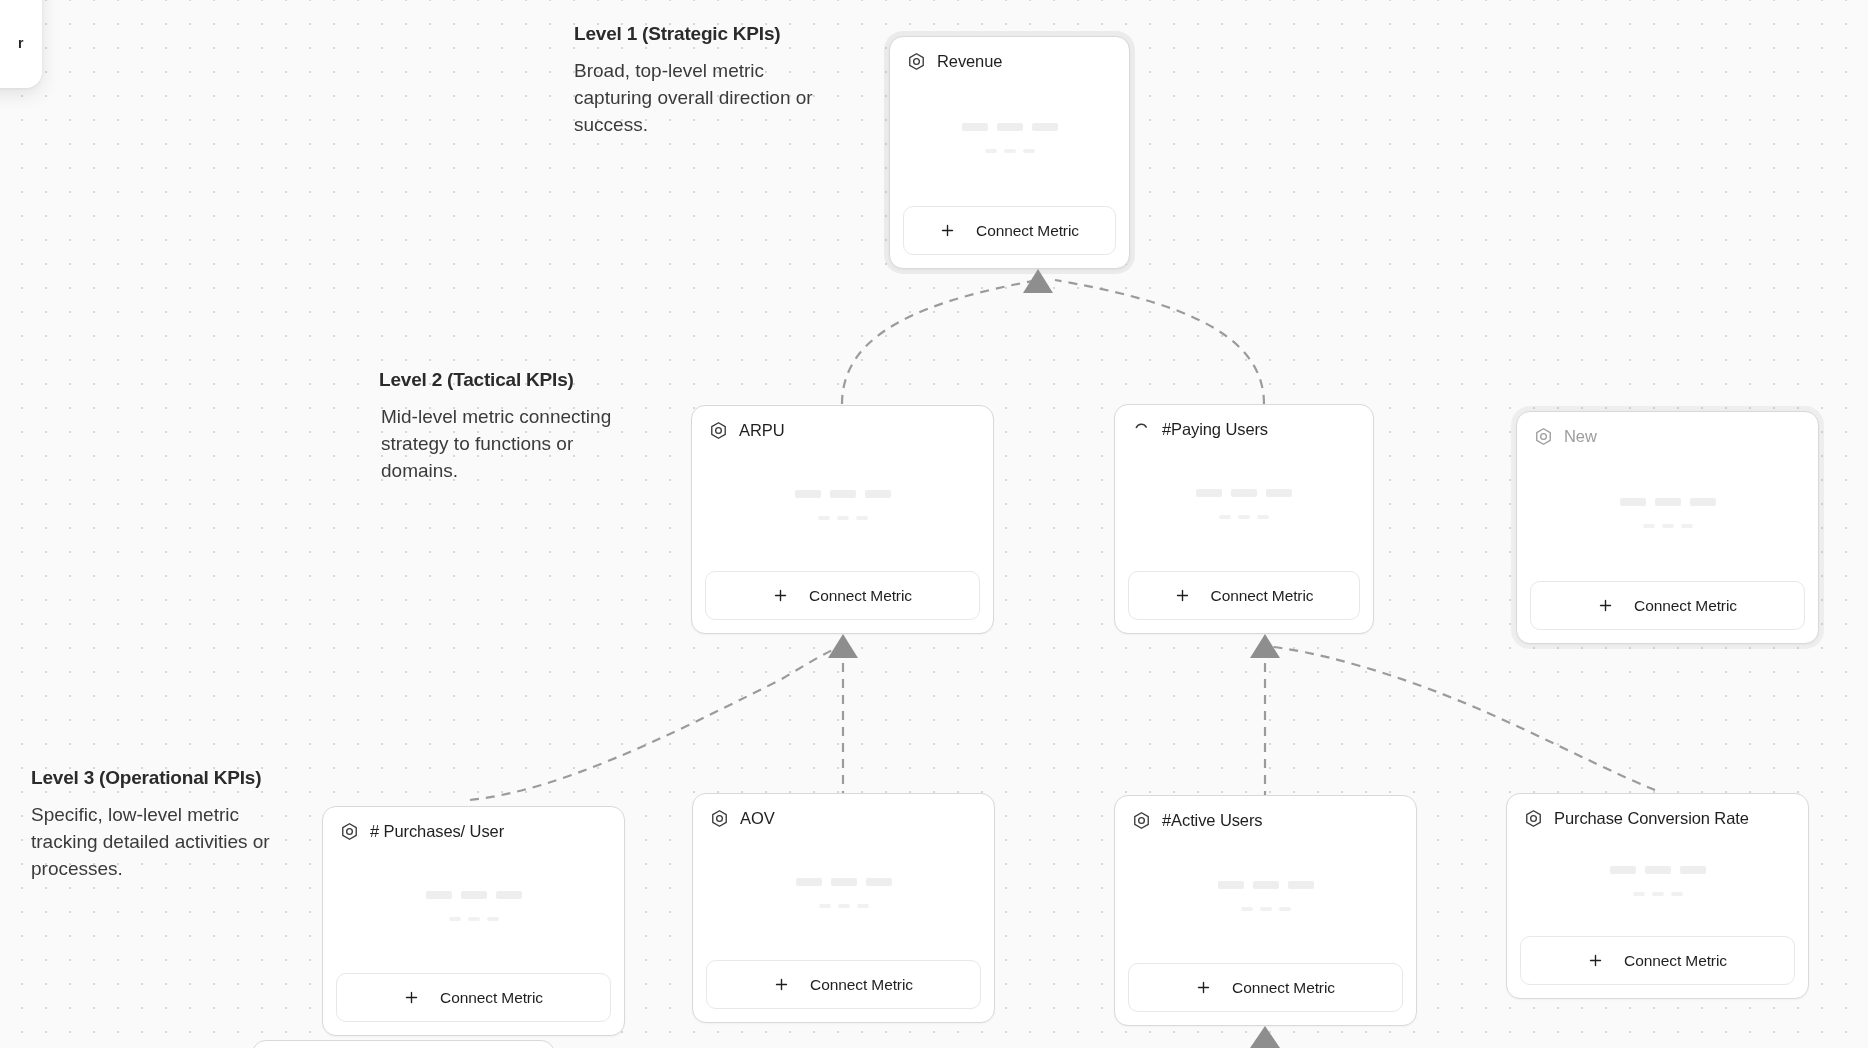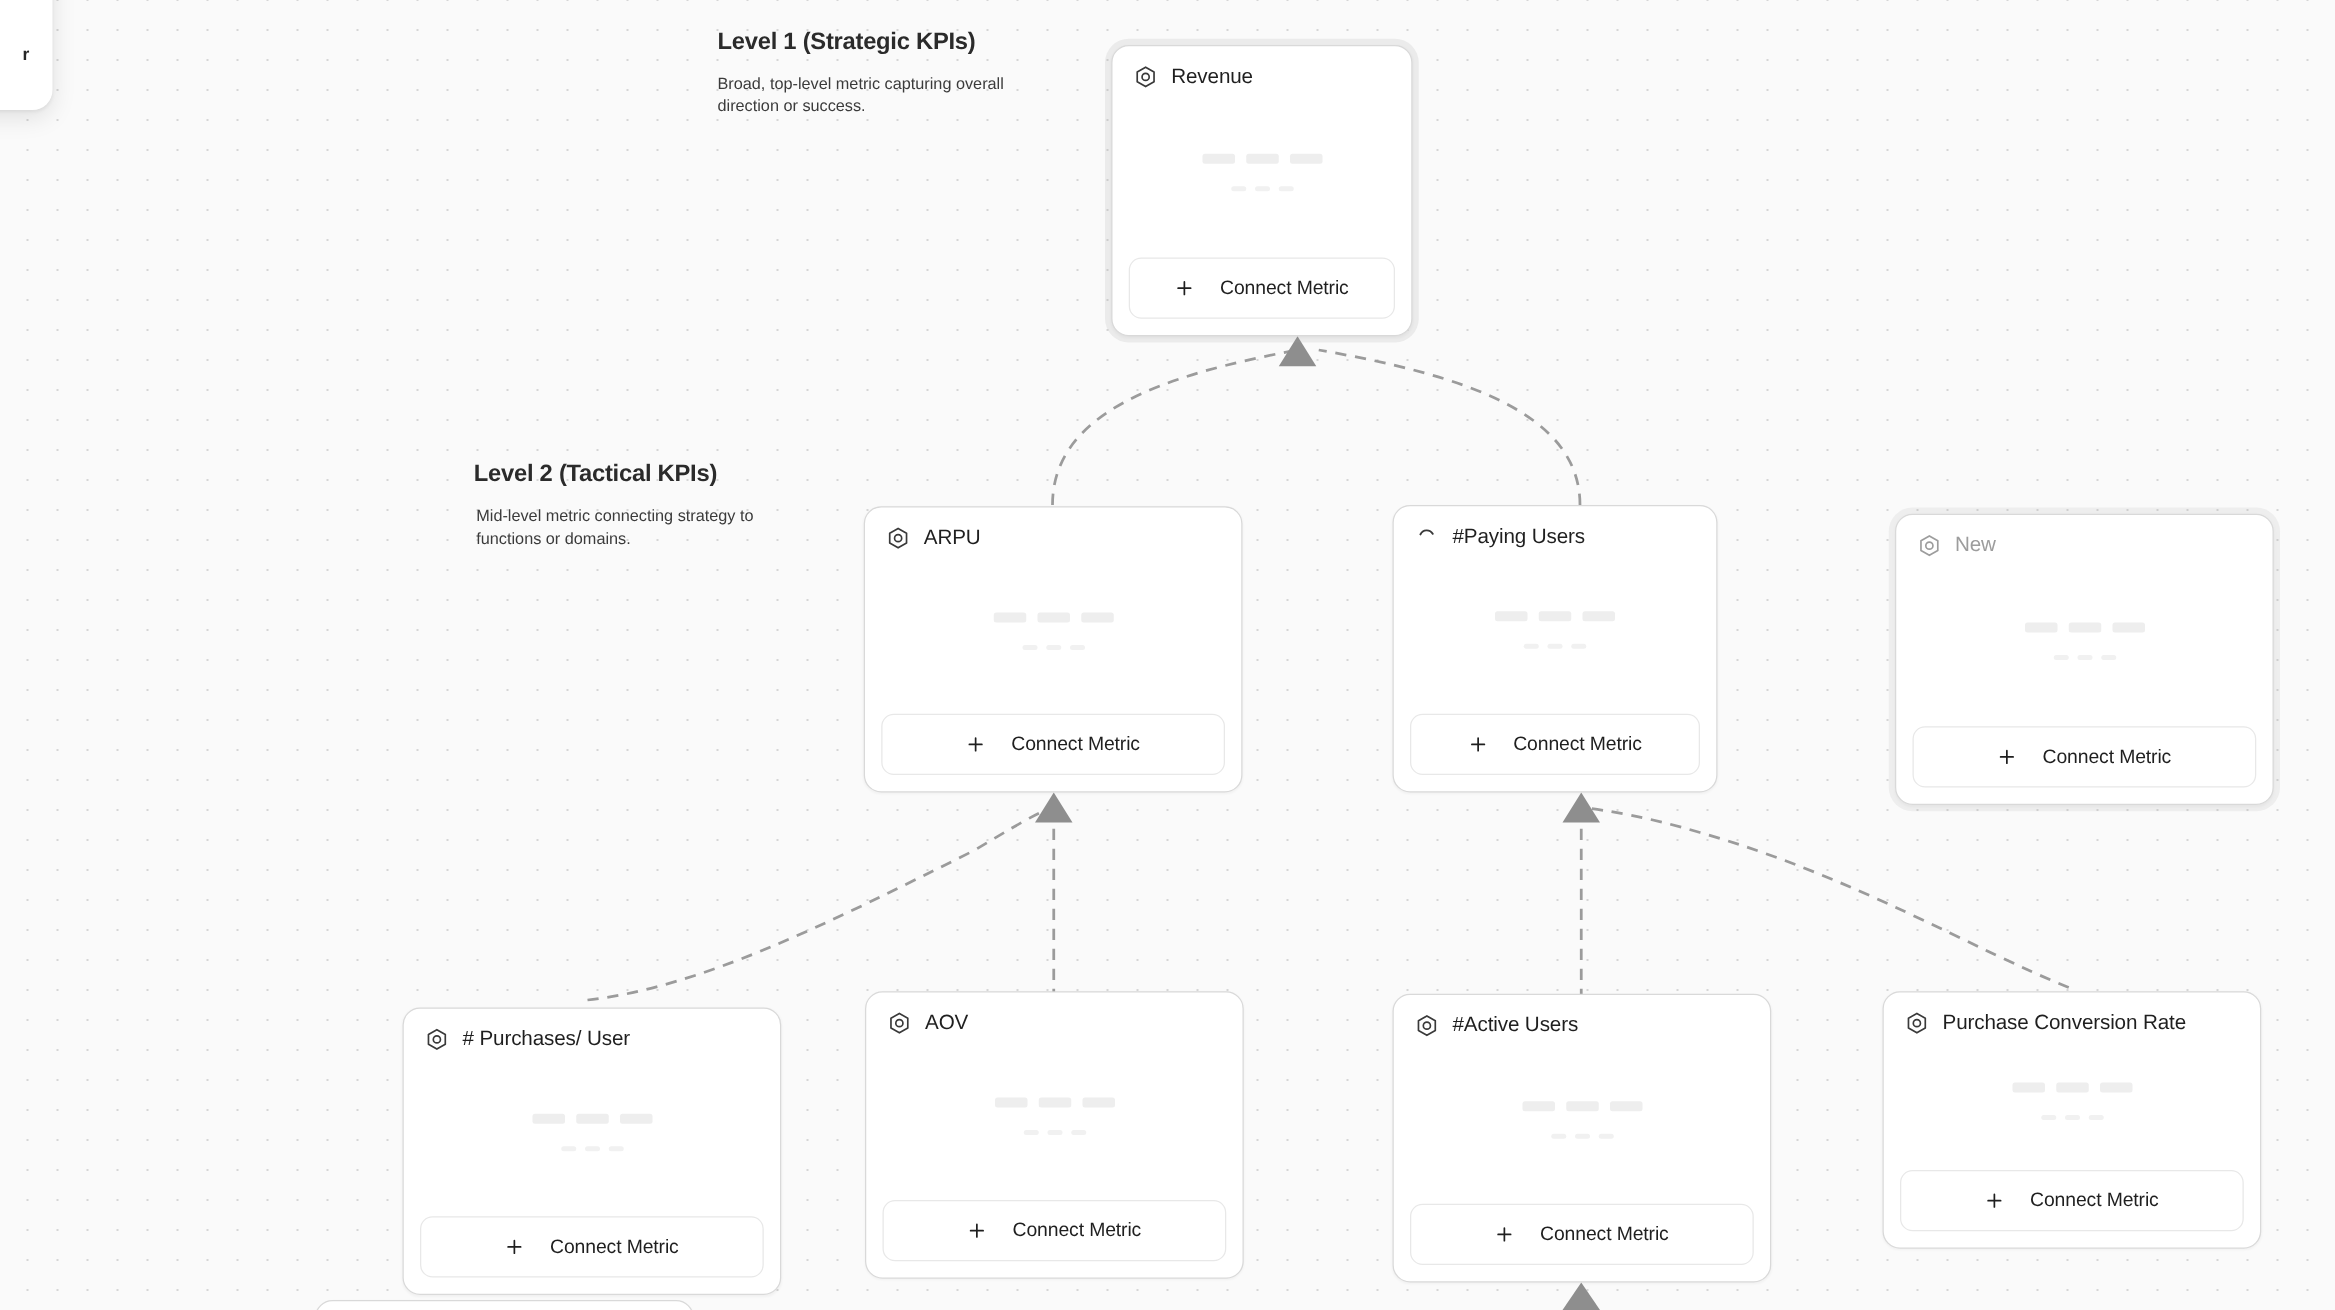--- a/index.html
+++ b/index.html
@@ -51,21 +51,21 @@
   .level-title {
     font-size: 19px;
     font-weight: 700;
     color: #2b2b2b;
     letter-spacing: -0.2px;
     white-space: nowrap;
     line-height: 1.25;
   }
   .level-desc {
     margin-top: 12px;
-    font-size: 13px;
+    font-size: 19px;
     font-weight: 400;
     color: #3b3b3b;
     line-height: 1.42;
     max-width: 250px;
   }
 
   #label-l1 { left: 574px; top: 22px; }
   #label-l1 .level-desc { margin-left: 0px; }
   #label-l2 { left: 379px; top: 368px; }
   #label-l2 .level-desc { margin-left: 2px; }
@@ -219,20 +219,24 @@
   <div class="level-label" id="label-l1">
     <div class="level-title">Level 1 (Strategic KPIs)</div>
     <div class="level-desc">Broad, top-level metric capturing overall direction or success.</div>
   </div>
 
   <div class="level-label" id="label-l2">
     <div class="level-title">Level 2 (Tactical KPIs)</div>
     <div class="level-desc">Mid-level metric connecting strategy to functions or domains.</div>
   </div>
 
+  <div class="level-label" id="label-l3">
+    <div class="level-title">Level 3 (Operational KPIs)</div>
+    <div class="level-desc">Specific, low-level metric tracking detailed activities or processes.</div>
+  </div>
 
   <div class="card selected" id="card-revenue" style="left:889px; top:36px; width:241px; height:233px;">
     <div class="card-header">
       <svg class="card-icon" viewBox="0 0 24 24" fill="none">
         <path d="M12 2.2 20.5 7v10L12 21.8 3.5 17V7z" stroke="currentColor" stroke-width="1.7" stroke-linejoin="round"></path>
         <circle cx="12" cy="12" r="3.6" stroke="currentColor" stroke-width="1.7"></circle>
       </svg>
       <span class="card-title">Revenue</span>
     </div>
     <div class="card-body">

